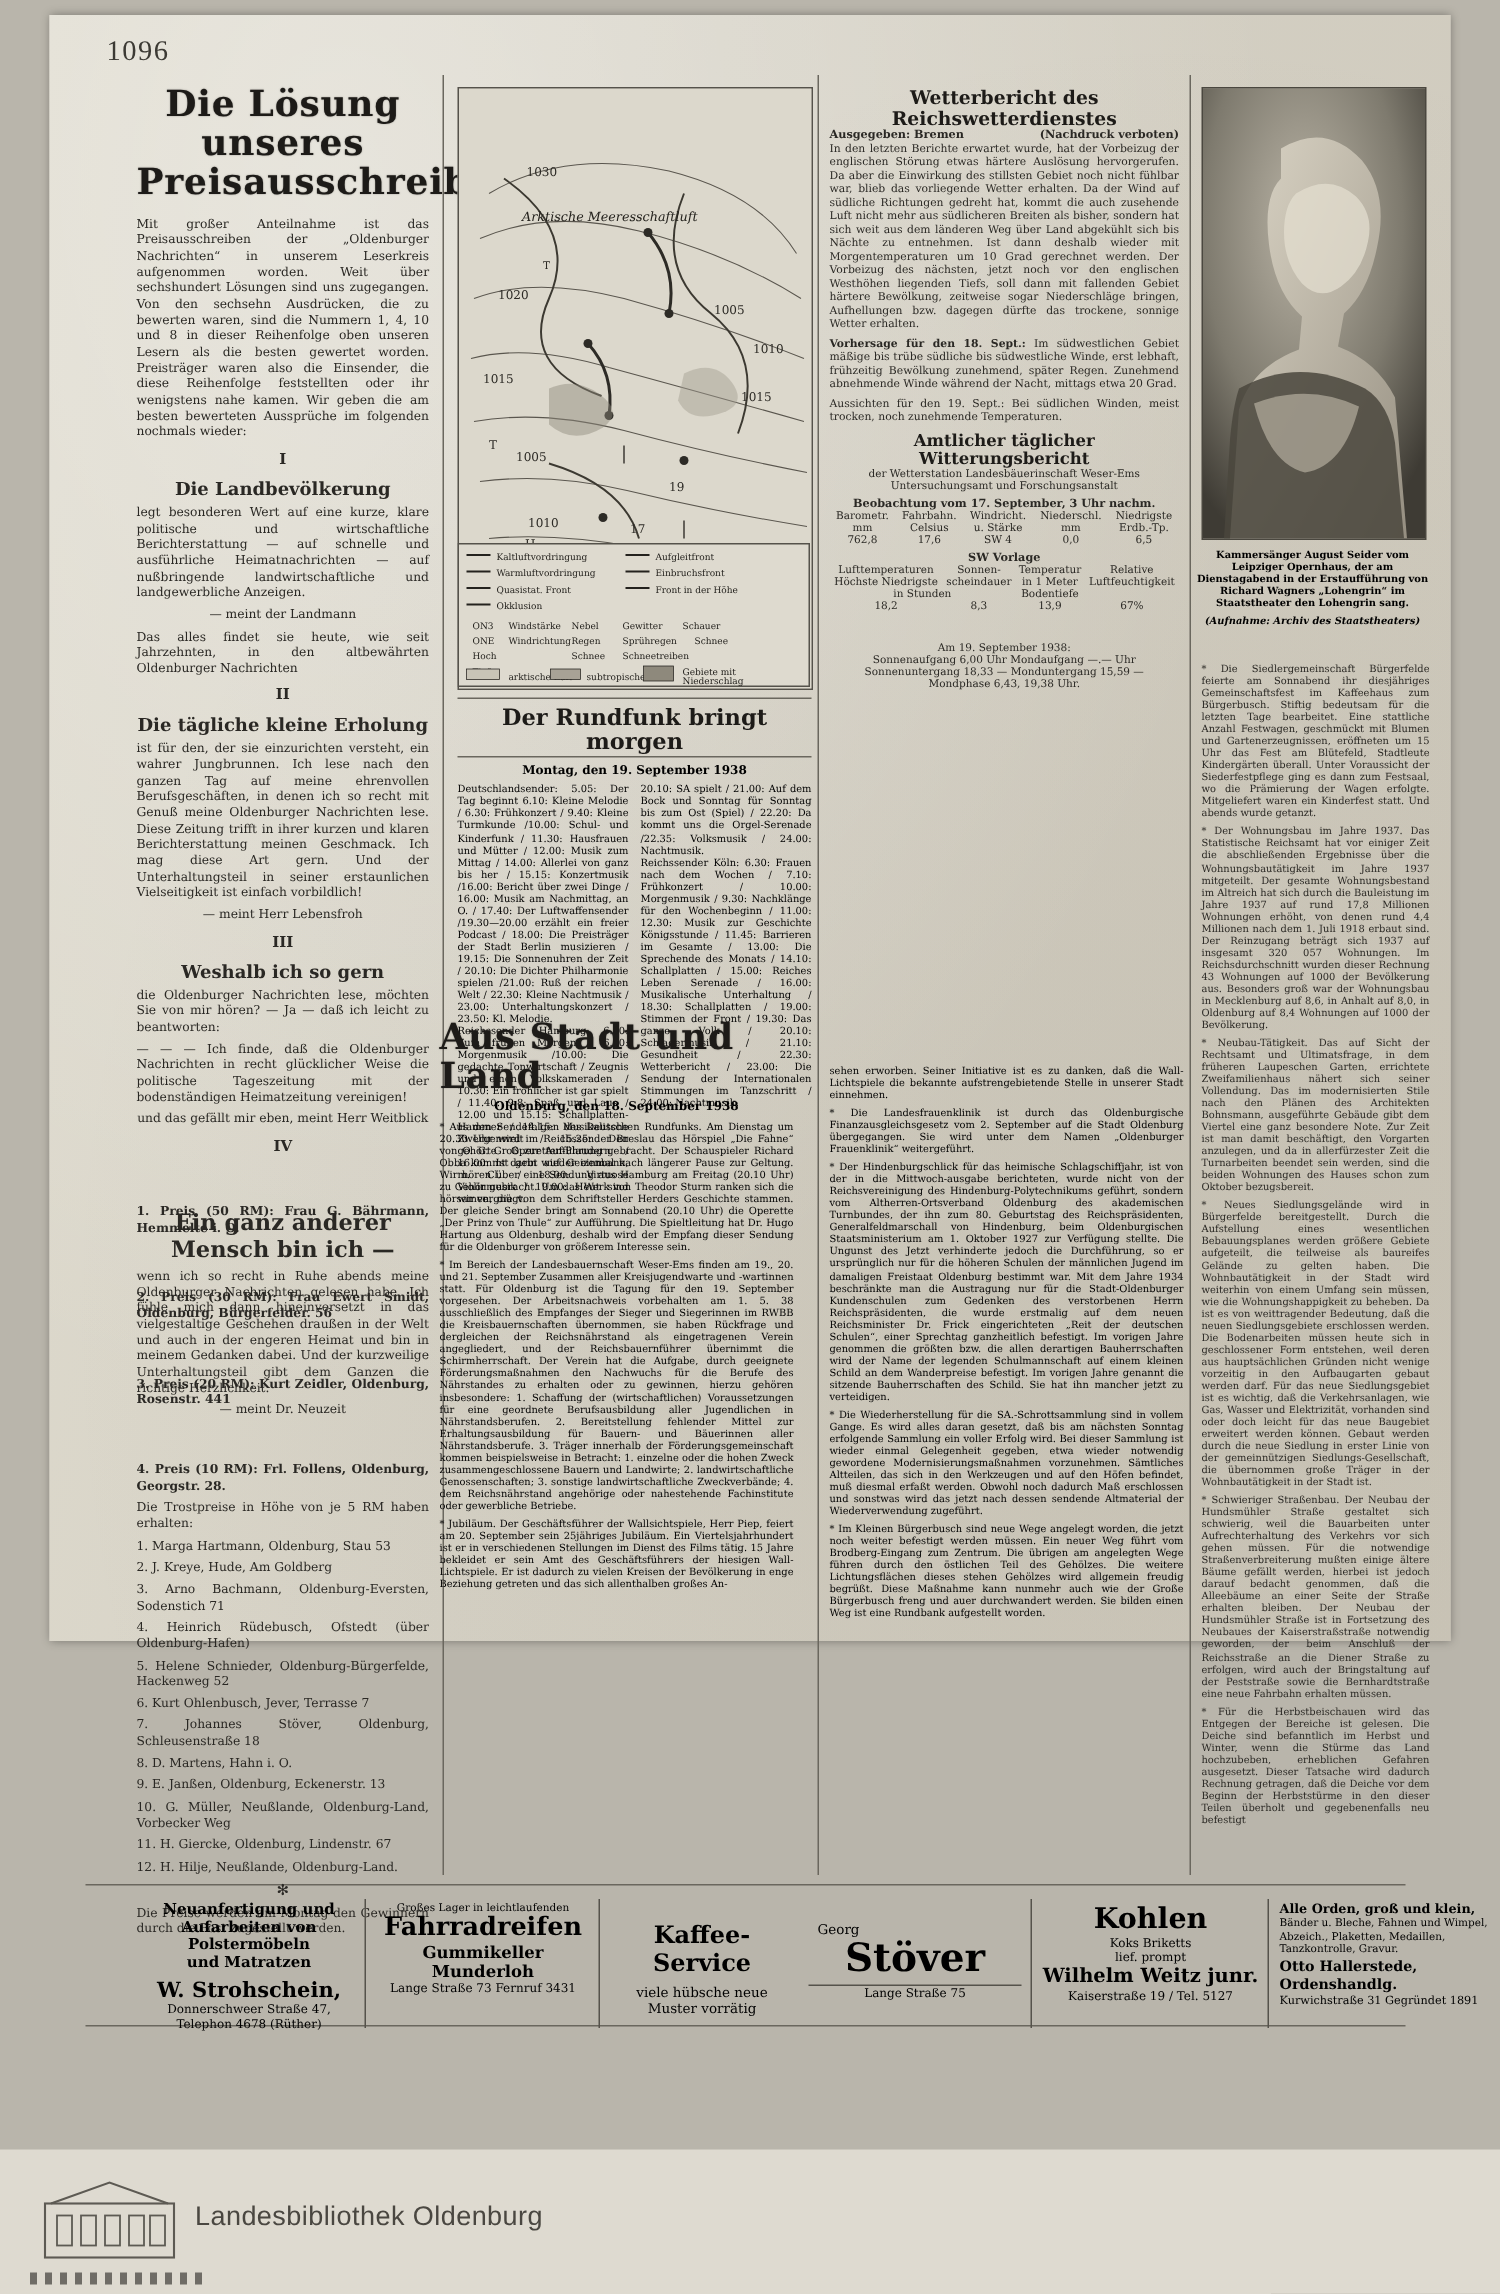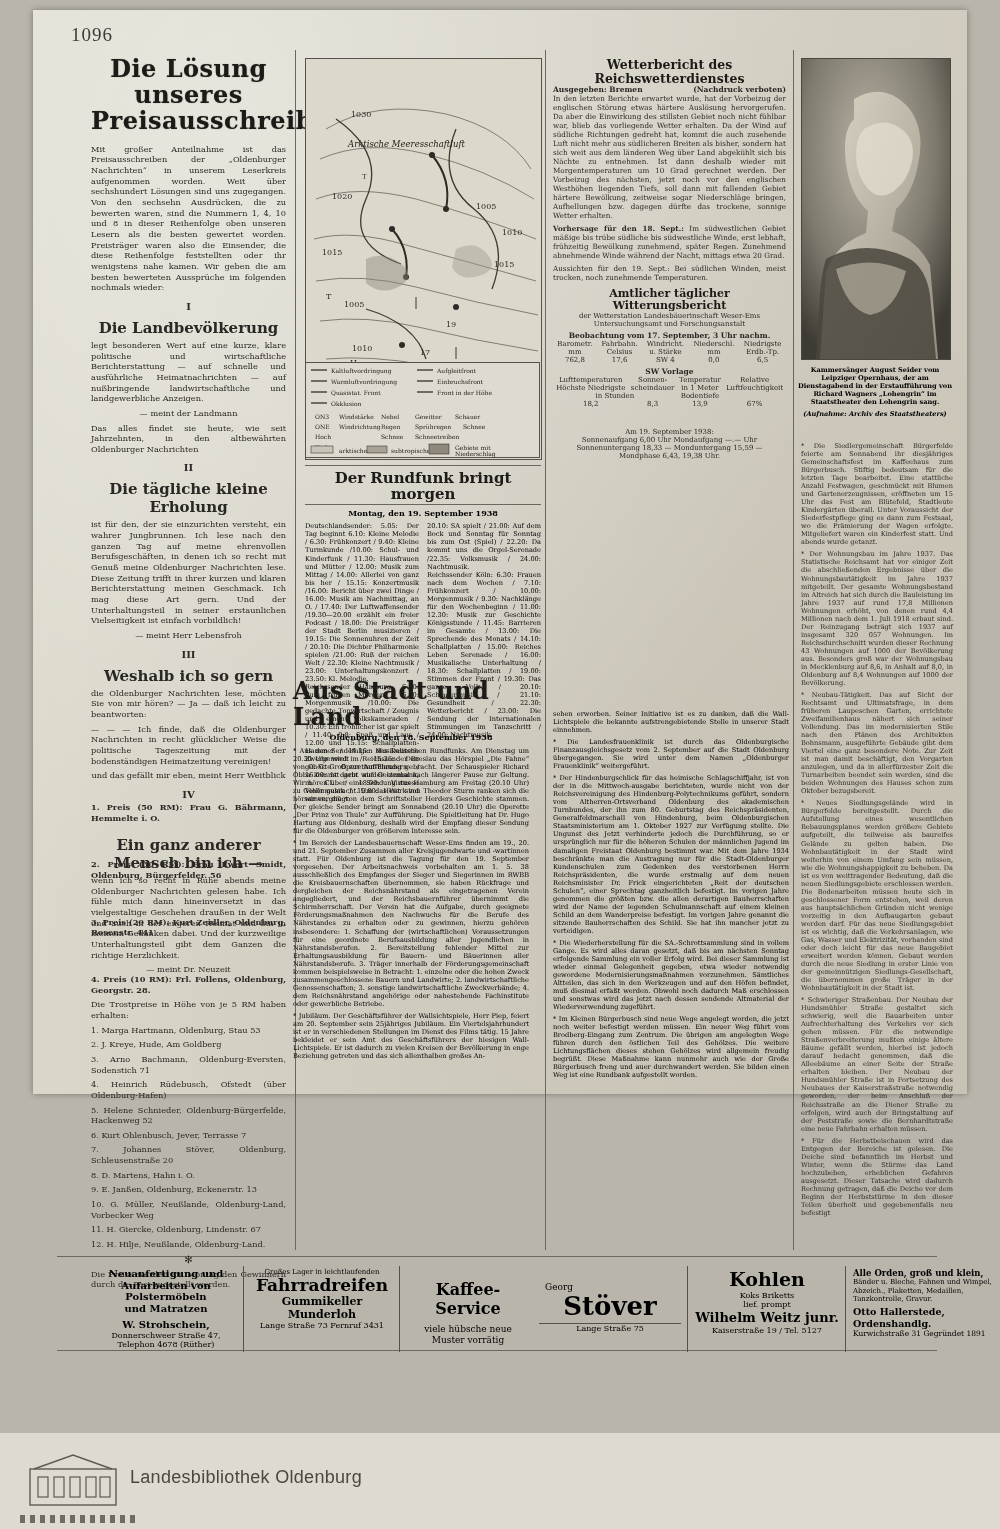--- a/index.html
+++ b/index.html
@@ -37,21 +37,21 @@
     font-weight:bold;
     text-align:center;
     line-height:1.08;
     color:#1d1b18;
   }
   .hdl.fraktur{
     font-size:25px;letter-spacing:.5px;
     text-shadow:0 0 1px rgba(40,38,33,.5);
   }
   .sub{
-    text-align:center;font-weight:bold;font-size:15px;margin:7px 0 3px;
+    text-align:center;font-weight:bold;font-size:12px;margin:7px 0 3px;
   }
   .tiny{font-size:8.2px;line-height:1.30;text-align:justify;hyphens:auto;}
   .tiny7{font-size:7.2px;line-height:1.25;text-align:justify;}
   .tiny65{font-size:6.6px;line-height:1.22;text-align:justify;}
   .ctr{text-align:center;}
   .bold{font-weight:bold;margin-top:36px;}
   .ital{font-style:italic;}
   .rom{font-weight:bold;text-align:center;font-size:10px;margin:8px 0 2px;}
   p{margin:0 0 4px;}
 
@@ -153,21 +153,21 @@
     <p class="tiny bold">2. Preis (30 RM): Frau Ewert Smidt, Oldenburg, Bürgerfelder. 56</p>
     <p class="tiny bold">3. Preis (20 RM): Kurt Zeidler, Oldenburg, Rosenstr. 441</p>
     <p class="tiny bold">4. Preis (10 RM): Frl. Follens, Oldenburg, Georgstr. 28.</p>
     <p class="tiny">Die Trostpreise in Höhe von je 5 RM haben erhalten:</p>
     <p class="tiny">1. Marga Hartmann, Oldenburg, Stau 53</p>
     <p class="tiny">2. J. Kreye, Hude, Am Goldberg</p>
     <p class="tiny">3. Arno Bachmann, Oldenburg-Eversten, Sodenstich 71</p>
     <p class="tiny">4. Heinrich Rüdebusch, Ofstedt (über Oldenburg-Hafen)</p>
     <p class="tiny">5. Helene Schnieder, Oldenburg-Bürgerfelde, Hackenweg 52</p>
     <p class="tiny">6. Kurt Ohlenbusch, Jever, Terrasse 7</p>
-    <p class="tiny">7. Johannes Stöver, Oldenburg, Schleusenstraße 20</p>
+    <p class="tiny">7. Johannes Stöver, Oldenburg, Schleusenstraße 18</p>
     <p class="tiny">8. D. Martens, Hahn i. O.</p>
     <p class="tiny">9. E. Janßen, Oldenburg, Eckenerstr. 13</p>
     <p class="tiny">10. G. Müller, Neußlande, Oldenburg-Land, Vorbecker Weg</p>
     <p class="tiny">11. H. Giercke, Oldenburg, Lindenstr. 67</p>
     <p class="tiny">12. H. Hilje, Neußlande, Oldenburg-Land.</p>
     <p class="ctr" style="font-size:10px;margin:4px 0">✻</p>
     <p class="tiny">Die Preise werden am Montag den Gewinnern durch die Post zugestellt werden.</p>
   </div>
 
   <div id="map">
@@ -411,21 +411,21 @@
     <p class="tiny65">* Neubau-Tätigkeit. Das auf Sicht der Rechtsamt und Ultimatsfrage, in dem früheren Laupeschen Garten, errichtete Zweifamilienhaus nähert sich seiner Vollendung. Das im modernisierten Stile nach den Plänen des Architekten Bohnsmann, ausgeführte Gebäude gibt dem Viertel eine ganz besondere Note. Zur Zeit ist man damit beschäftigt, den Vorgarten anzulegen, und da in allerfürzester Zeit die Turnarbeiten beendet sein werden, sind die beiden Wohnungen des Hauses schon zum Oktober bezugsbereit.</p>
     <p class="tiny65">* Neues Siedlungsgelände wird in Bürgerfelde bereitgestellt. Durch die Aufstellung eines wesentlichen Bebauungsplanes werden größere Gebiete aufgeteilt, die teilweise als baureifes Gelände zu gelten haben. Die Wohnbautätigkeit in der Stadt wird weiterhin von einem Umfang sein müssen, wie die Wohnungshappigkeit zu beheben. Da ist es von weittragender Bedeutung, daß die neuen Siedlungsgebiete erschlossen werden. Die Bodenarbeiten müssen heute sich in geschlossener Form entstehen, weil deren aus hauptsächlichen Gründen nicht wenige vorzeitig in den Aufbaugarten gebaut werden darf. Für das neue Siedlungsgebiet ist es wichtig, daß die Verkehrsanlagen, wie Gas, Wasser und Elektrizität, vorhanden sind oder doch leicht für das neue Baugebiet erweitert werden können. Gebaut werden durch die neue Siedlung in erster Linie von der gemeinnützigen Siedlungs-Gesellschaft, die übernommen große Träger in der Wohnbautätigkeit in der Stadt ist.</p>
     <p class="tiny65">* Schwieriger Straßenbau. Der Neubau der Hundsmühler Straße gestaltet sich schwierig, weil die Bauarbeiten unter Aufrechterhaltung des Verkehrs vor sich gehen müssen. Für die notwendige Straßenverbreiterung mußten einige ältere Bäume gefällt werden, hierbei ist jedoch darauf bedacht genommen, daß die Alleebäume an einer Seite der Straße erhalten bleiben. Der Neubau der Hundsmühler Straße ist in Fortsetzung des Neubaues der Kaiserstraßstraße notwendig geworden, der beim Anschluß der Reichsstraße an die Diener Straße zu erfolgen, wird auch der Bringstaltung auf der Peststraße sowie die Bernhardtstraße eine neue Fahrbahn erhalten müssen.</p>
     <p class="tiny65">* Für die Herbstbeischauen wird das Entgegen der Bereiche ist gelesen. Die Deiche sind befanntlich im Herbst und Winter, wenn die Stürme das Land hochzubeben, erheblichen Gefahren ausgesetzt. Dieser Tatsache wird dadurch Rechnung getragen, daß die Deiche vor dem Beginn der Herbststürme in den dieser Teilen überholt und gegebenenfalls neu befestigt</p>
   </div>
 
   <div id="ads">
     <div class="ad" style="left:0;width:150px;">
       <div class="big" style="font-size:10px;line-height:1.15">Neuanfertigung und Aufarbeiten von Polstermöbeln</div>
       <div class="big" style="font-size:10px">und Matratzen</div>
-      <div class="big" style="font-size:10px;margin-top:4px">W. Strohschein,</div>
+      <div class="big" style="font-size:14px;margin-top:4px">W. Strohschein,</div>
       <div>Donnerschweer Straße 47,</div>
       <div>Telephon 4678 (Rüther)</div>
     </div>
     <div class="adsep" style="left:152px"></div>
     <div class="ad" style="left:156px;width:150px;">
       <div style="font-size:7px">Großes Lager in leichtlaufenden</div>
       <div class="big" style="font-size:17px;line-height:1.1">Fahrradreifen</div>
       <div class="big" style="font-size:11px">Gummikeller Munderloh</div>
       <div style="font-size:8px">Lange Straße 73   Fernruf 3431</div>
     </div>

